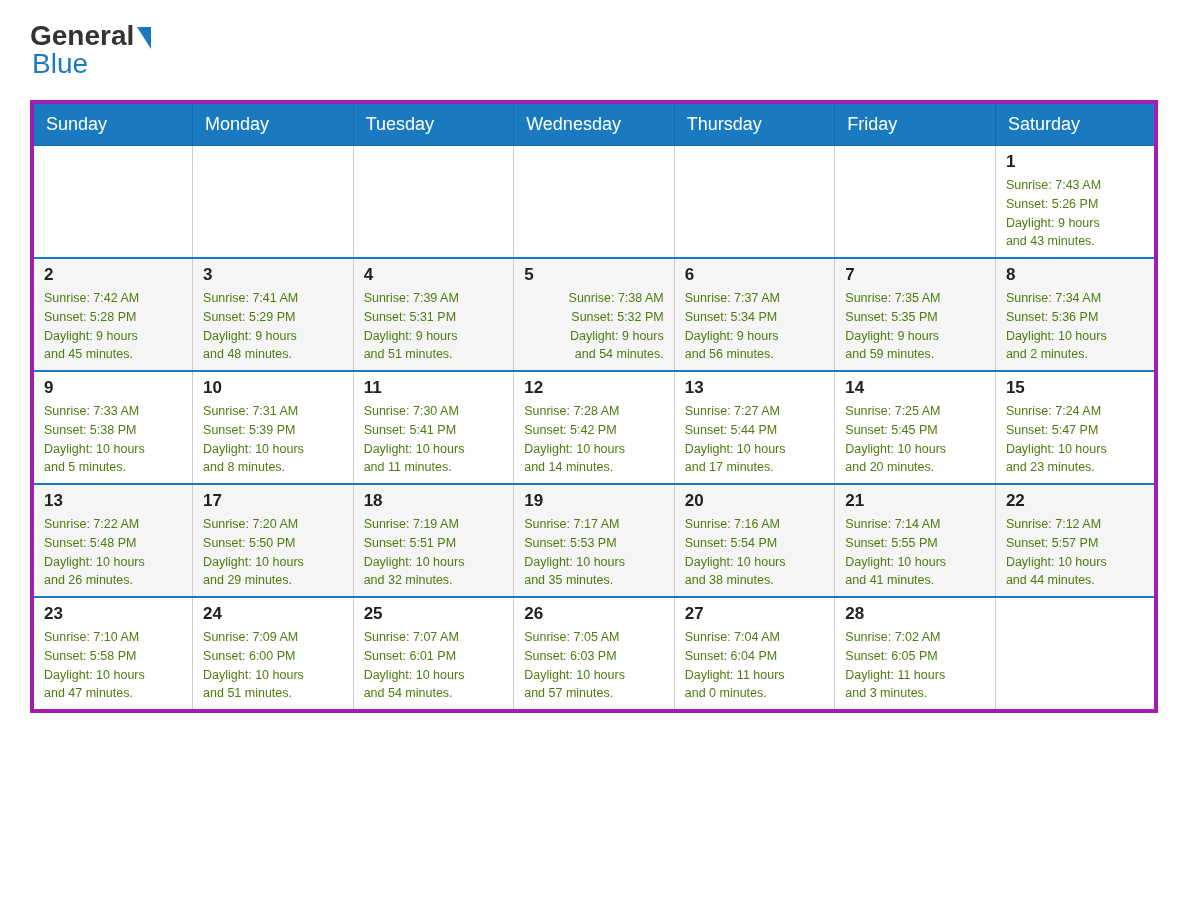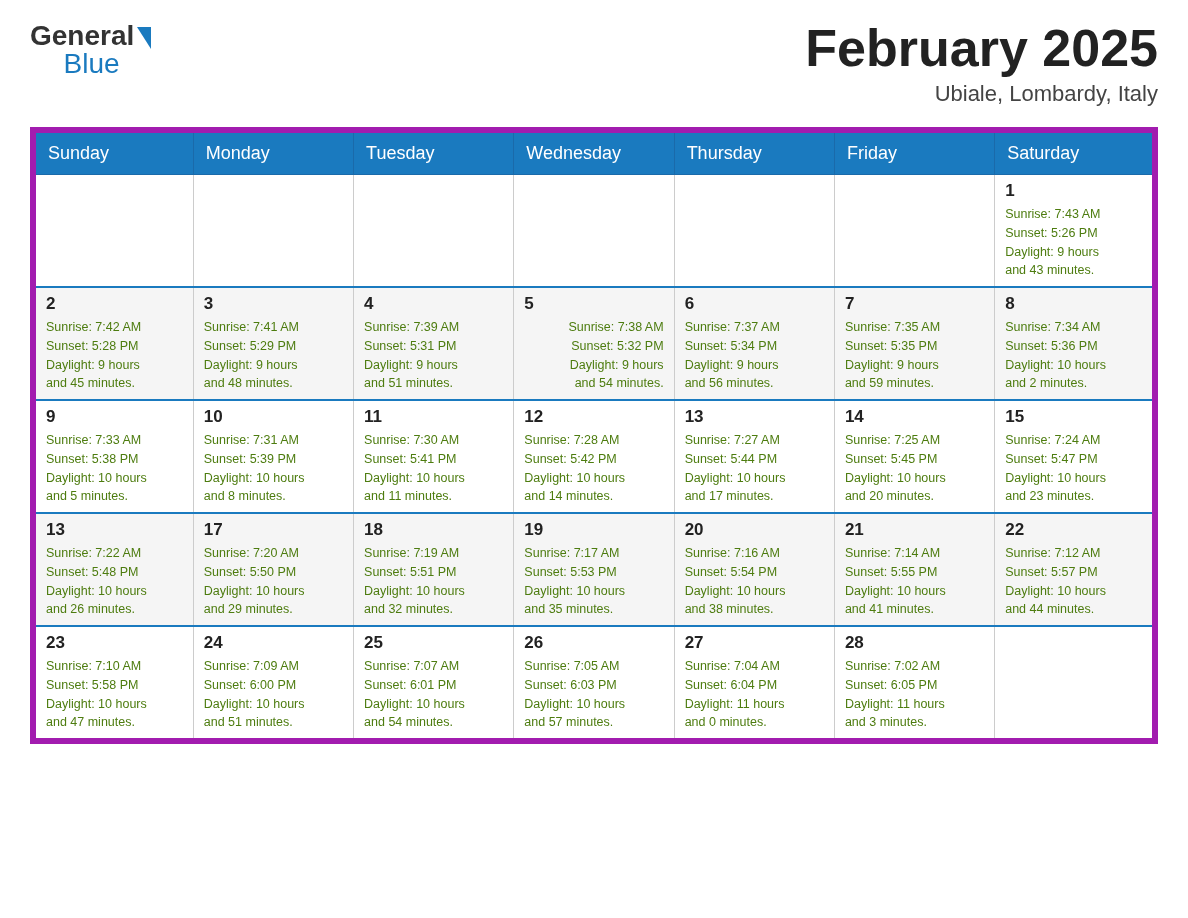--- a/index.html
+++ b/index.html
@@ -13,21 +13,21 @@
     }
     .header {
       display: flex;
       justify-content: space-between;
       align-items: flex-start;
       margin-bottom: 20px;
     }
     .logo {
       display: flex;
       flex-direction: column;
-      align-items: center;
+      align-items: flex-start;
     }
     .logo-top {
       display: flex;
       align-items: center;
     }
     .logo-general {
       font-size: 28px;
       font-weight: bold;
       color: #333;
     }
@@ -57,21 +57,21 @@
       line-height: 1.1;
     }
     .location {
       font-size: 22px;
       color: #444;
       margin-top: 4px;
     }
     .calendar {
       width: 100%;
       border-collapse: collapse;
-      border: 6px solid #a21caf;
+      border: 4px solid #a21caf;
     }
     .calendar th {
       background-color: #1a7abf;
       color: #fff;
       font-size: 18px;
       font-weight: normal;
       padding: 10px 12px;
       text-align: left;
       border: 1px solid #1a6aaa;
     }
@@ -107,24 +107,20 @@
 </head>
 <body>
 
 <div class="header">
   <div class="logo">
     <div class="logo-top">
       <span class="logo-general">General</span>
       <div class="logo-arrow"></div>
     </div>
     <span class="logo-blue">Blue</span>
-  </div>
-  <div class="title-section">
-    <div class="month-year">February 2025</div>
-    <div class="location">Ubiale, Lombardy, Italy</div>
   </div>
 </div>
 
 <table class="calendar">
   <thead>
     <tr>
     <th>Sunday</th>
         <th>Monday</th>
         <th>Tuesday</th>
         <th>Wednesday</th>

